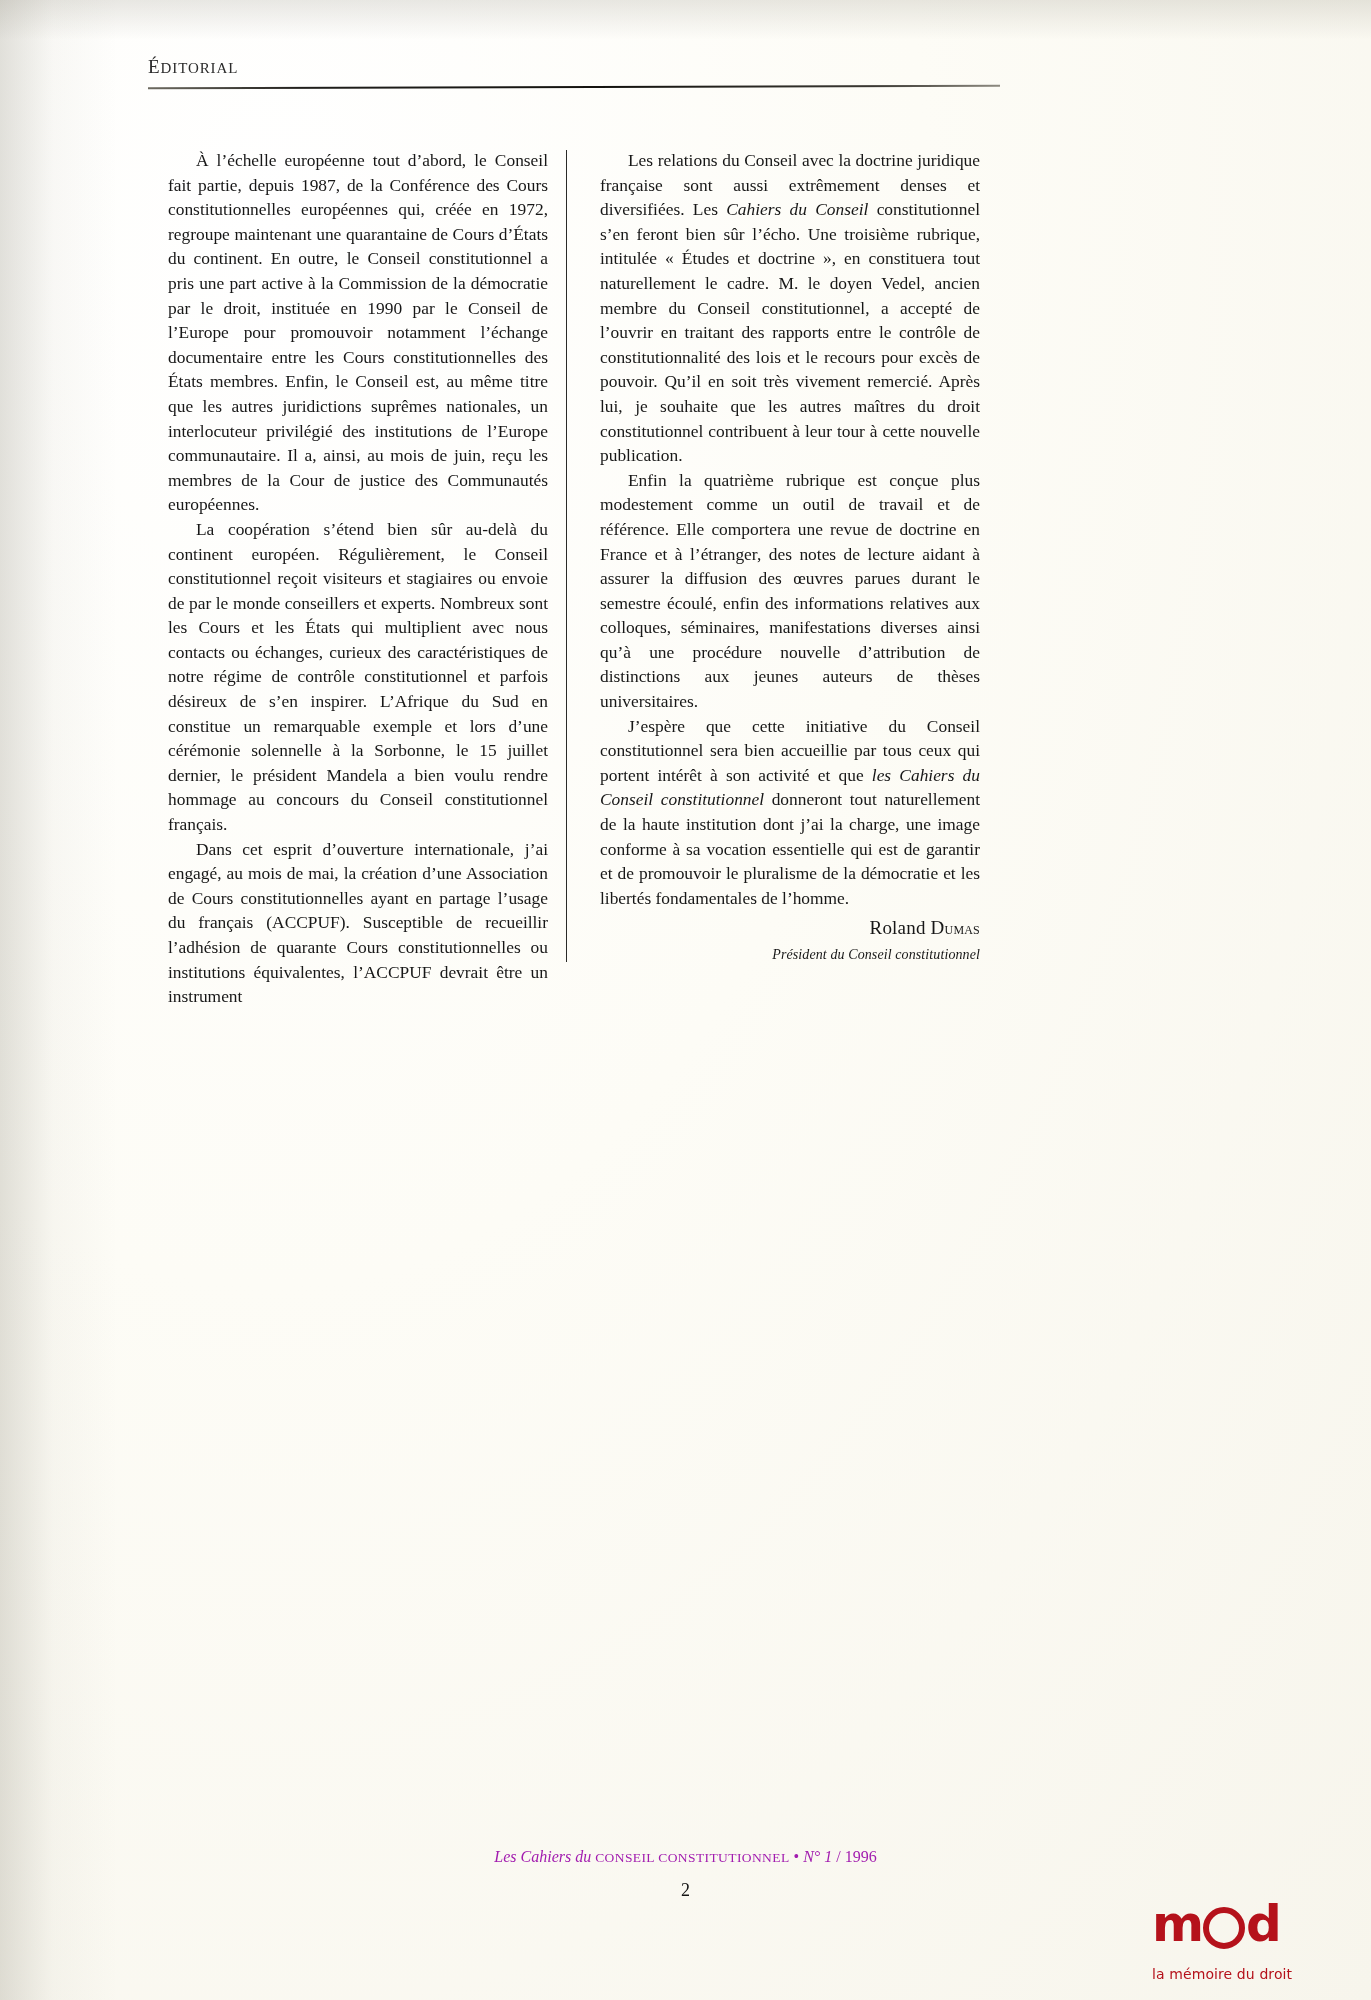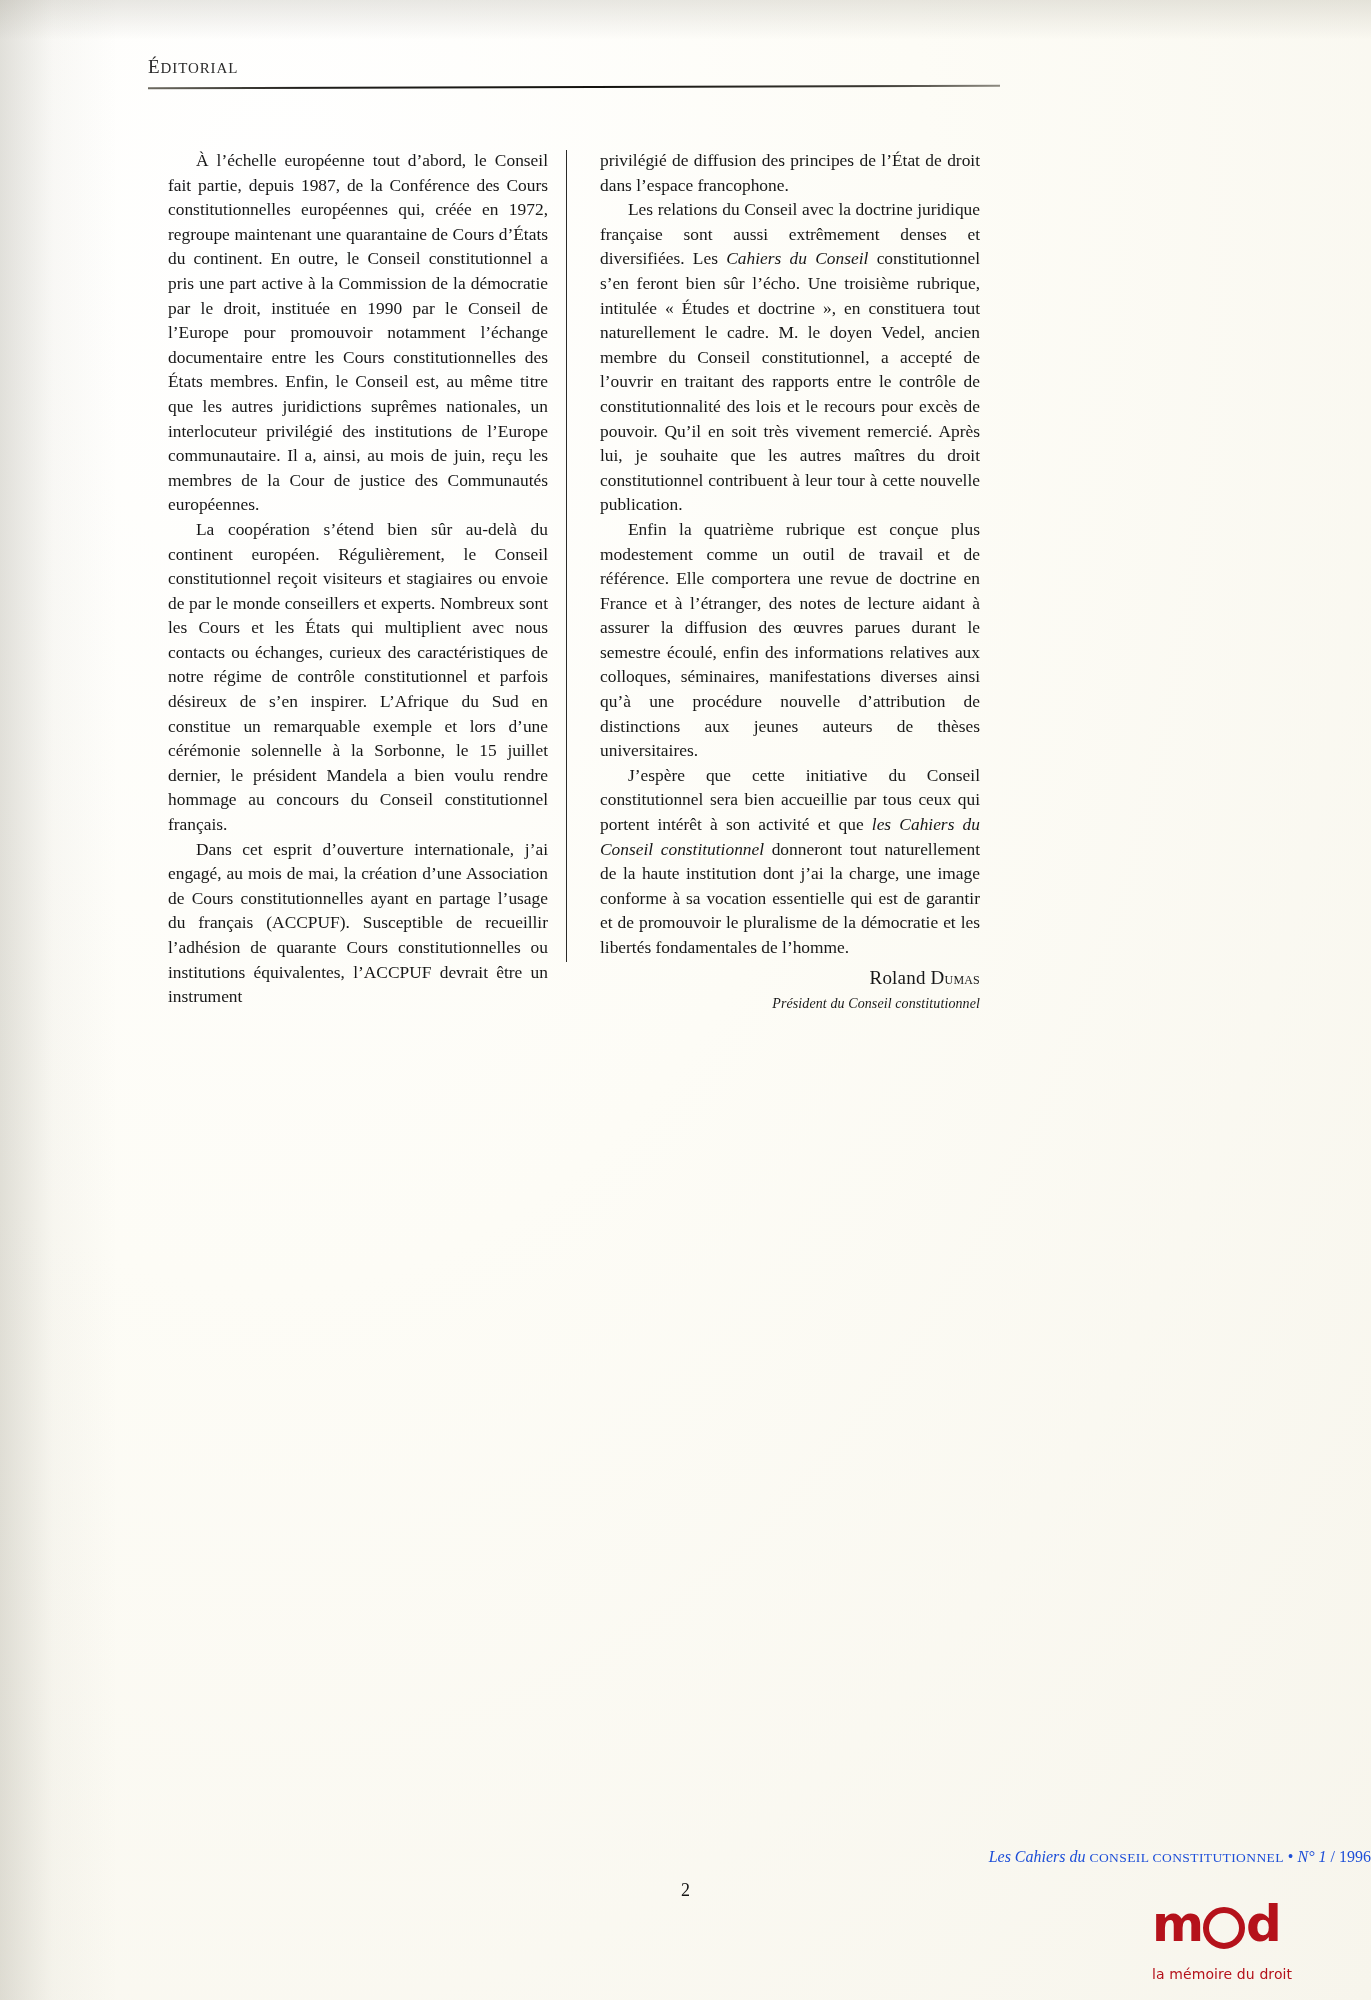--- a/index.html
+++ b/index.html
@@ -85,21 +85,21 @@
     margin-top:0;
     letter-spacing:.1px;
   }
 
   
   .footer{
     position:absolute;left:0;top:1848px;width:1371px;
     text-align:center;
   }
   .footer .line{
-    font-size:16px;color:#1d4ed8;text-align:right;
+    font-size:16px;color:#a21caf;
   }
   .footer .line .sc{font-size:13.5px;letter-spacing:.4px;}
   .footer .pageno{
     margin-top:14px;font-size:18px;color:#141414;
   }
 
   
   .logo{
     position:absolute;left:1152px;top:1898px;
     width:190px;height:82px;
@@ -144,21 +144,20 @@
 
 <div class="cols">
 
   <div class="col left">
     <p>À l’échelle européenne tout d’abord, le Conseil fait partie, depuis 1987, de la Conférence des Cours constitutionnelles européennes qui, créée en 1972, regroupe maintenant une quarantaine de Cours d’États du continent. En outre, le Conseil constitutionnel a pris une part active à la Commission de la démocratie par le droit, instituée en 1990 par le Conseil de l’Europe pour promouvoir notamment l’échange documentaire entre les Cours constitutionnelles des États membres. Enfin, le Conseil est, au même titre que les autres juridictions suprêmes nationales, un interlocuteur privilégié des institutions de l’Europe communautaire. Il a, ainsi, au mois de juin, reçu les membres de la Cour de justice des Communautés européennes.</p>
     <p class="cont">La coopération s’étend bien sûr au-delà du continent européen. Régulièrement, le Conseil constitutionnel reçoit visiteurs et stagiaires ou envoie de par le monde conseillers et experts. Nombreux sont les Cours et les États qui multiplient avec nous contacts ou échanges, curieux des caractéristiques de notre régime de contrôle constitutionnel et parfois désireux de s’en inspirer. L’Afrique du Sud en constitue un remarquable exemple et lors d’une cérémonie solennelle à la Sorbonne, le 15 juillet dernier, le président Mandela a bien voulu rendre hommage au concours du Conseil constitutionnel français.</p>
     <p class="cont">Dans cet esprit d’ouverture internationale, j’ai engagé, au mois de mai, la création d’une Association de Cours constitutionnelles ayant en partage l’usage du français (ACCPUF). Susceptible de recueillir l’adhésion de quarante Cours constitutionnelles ou institutions équivalentes, l’ACCPUF devrait être un instrument</p>
   </div>
 
   <div class="col right">
-    <p style="text-indent:0">privilégié de diffusion des principes de l’État de droit dans l’espace francophone.</p>
 
     <p><span>Les relations du Conseil avec la doctrine juridique française sont aussi extrêmement denses et diversifiées. Les </span><i>Cahiers du Conseil</i><span> constitutionnel s’en feront bien sûr l’écho. Une troisième rubrique, intitulée « Études et doctrine », en constituera tout naturellement le cadre. M. le doyen Vedel, ancien membre du Conseil constitutionnel, a accepté de l’ouvrir en traitant des rapports entre le contrôle de constitutionnalité des lois et le recours pour excès de pouvoir. Qu’il en soit très vivement remercié. Après lui, je souhaite que les autres maîtres du droit constitutionnel contribuent à leur tour à cette nouvelle publication.</span></p>
 
     <p>Enfin la quatrième rubrique est conçue plus modestement comme un outil de travail et de référence. Elle comportera une revue de doctrine en France et à l’étranger, des notes de lecture aidant à assurer la diffusion des œuvres parues durant le semestre écoulé, enfin des informations relatives aux colloques, séminaires, manifestations diverses ainsi qu’à une procédure nouvelle d’attribution de distinctions aux jeunes auteurs de thèses universitaires.</p>
 
     <p><span>J’espère que cette initiative du Conseil constitutionnel sera bien accueillie par tous ceux qui portent intérêt à son activité et que </span><i>les Cahiers du Conseil constitutionnel</i><span> donneront tout naturellement de la haute institution dont j’ai la charge, une image conforme à sa vocation essentielle qui est de garantir et de promouvoir le pluralisme de la démocratie et les libertés fondamentales de l’homme.</span></p>
 
     <div class="sig">
       <div class="name"><span>Roland </span><span>D</span><span class="sc">UMAS</span></div>
       <span class="role">Président du Conseil constitutionnel</span>

